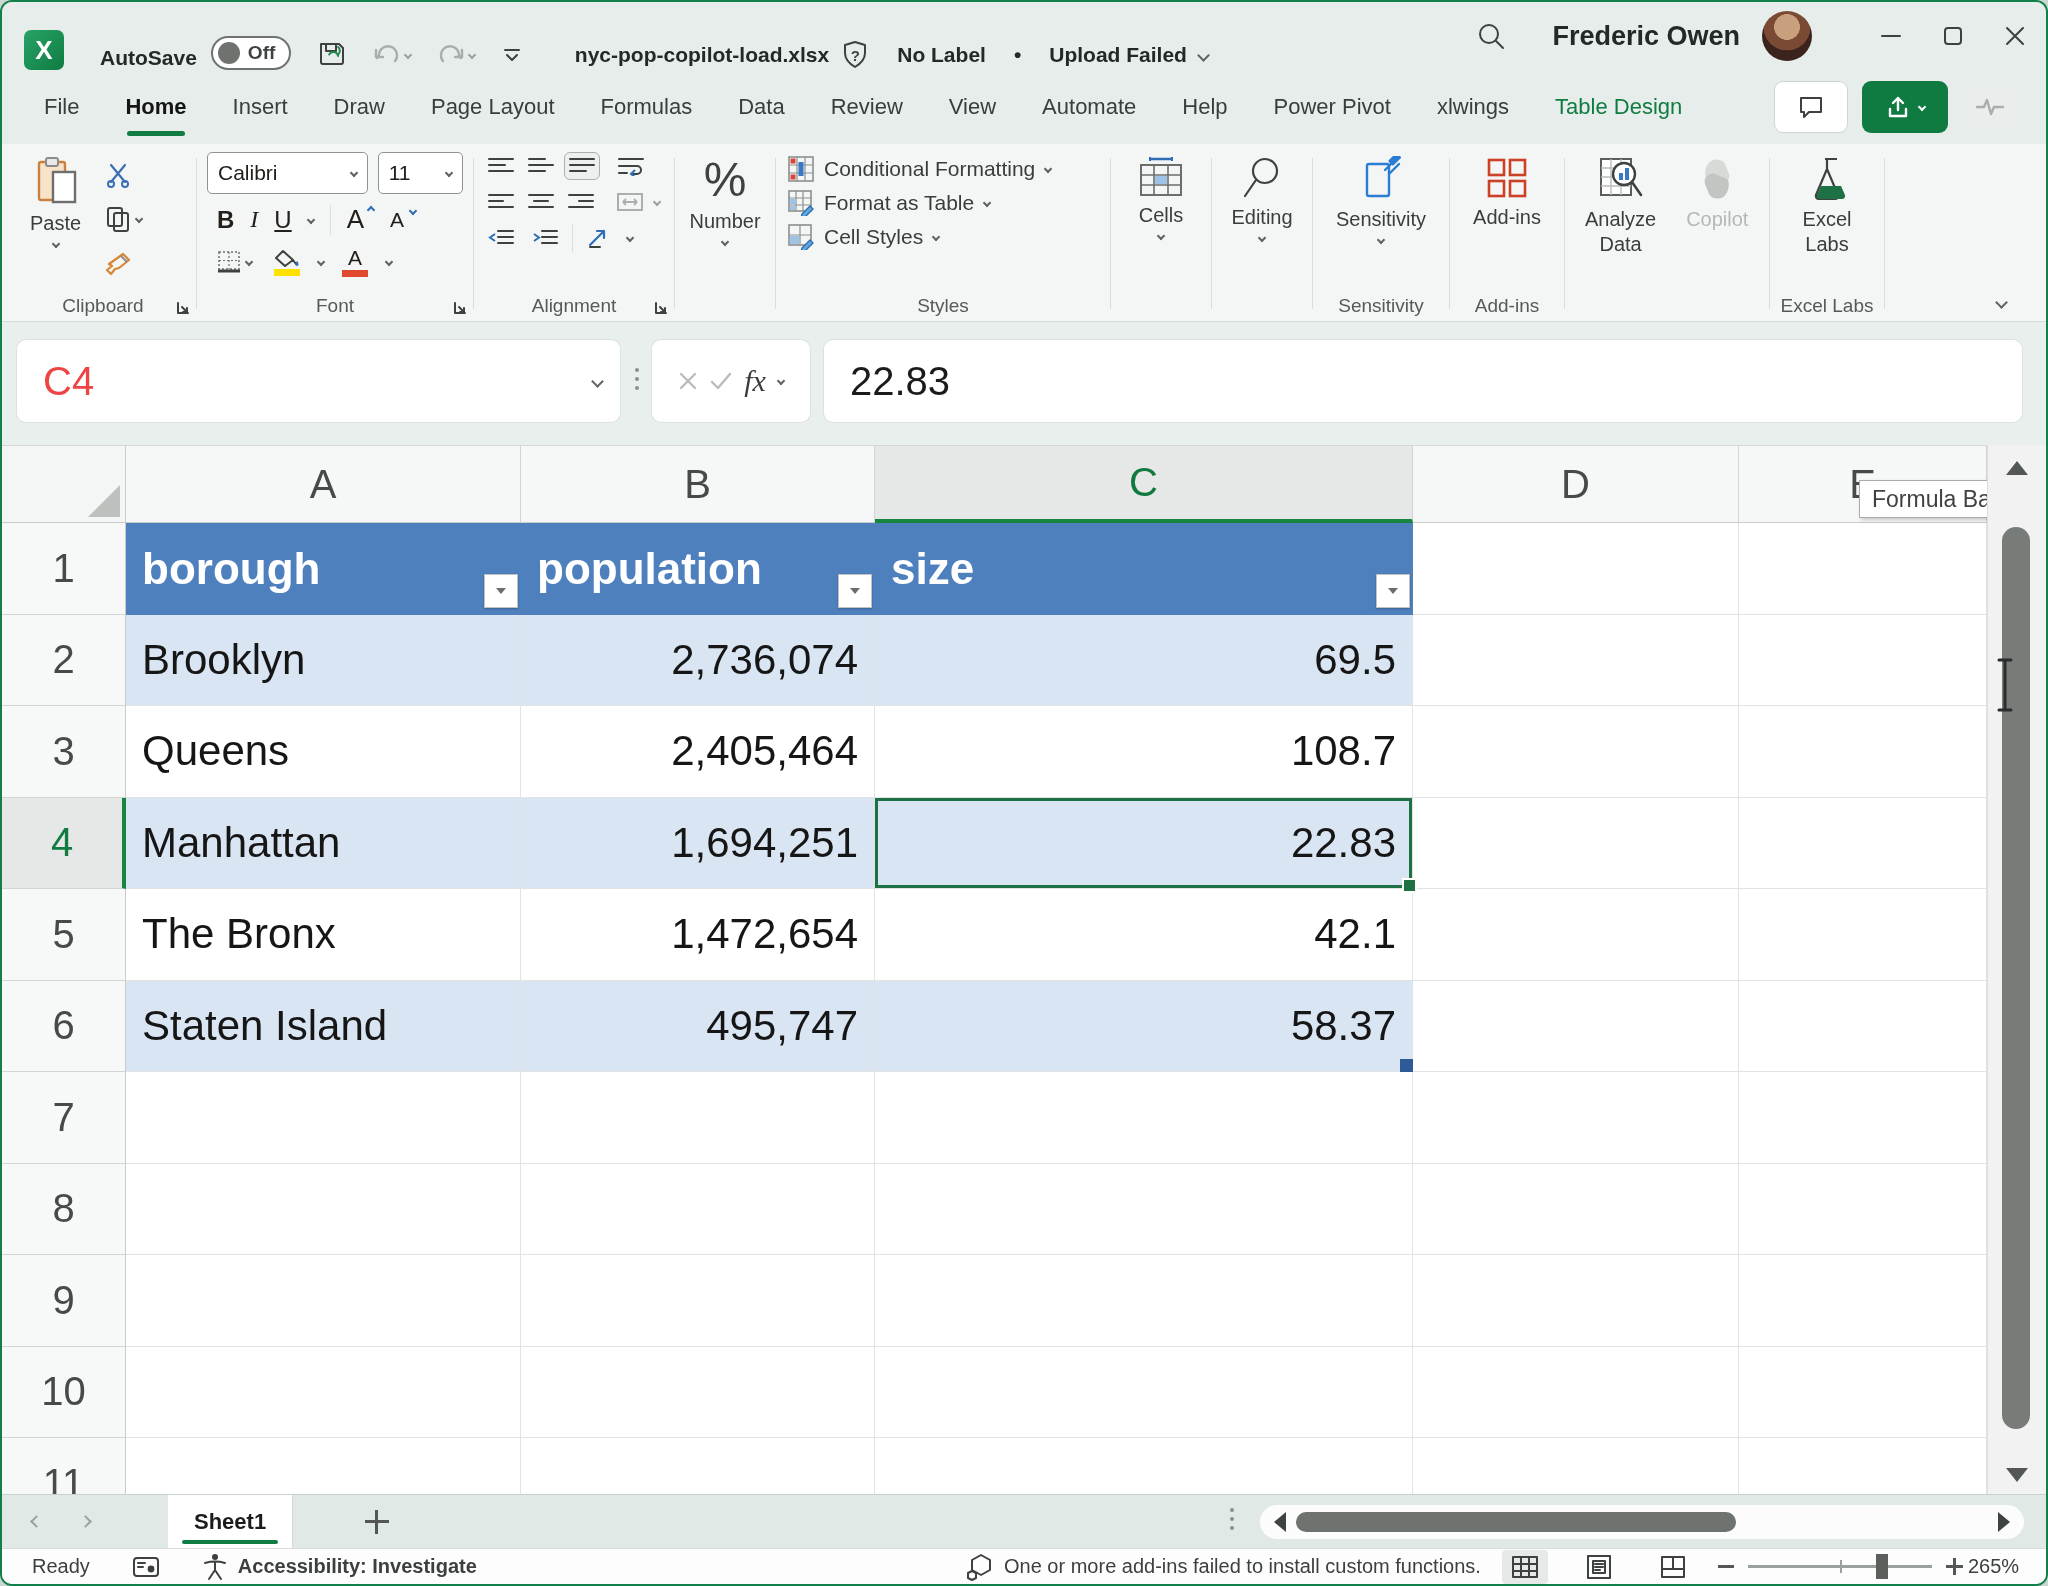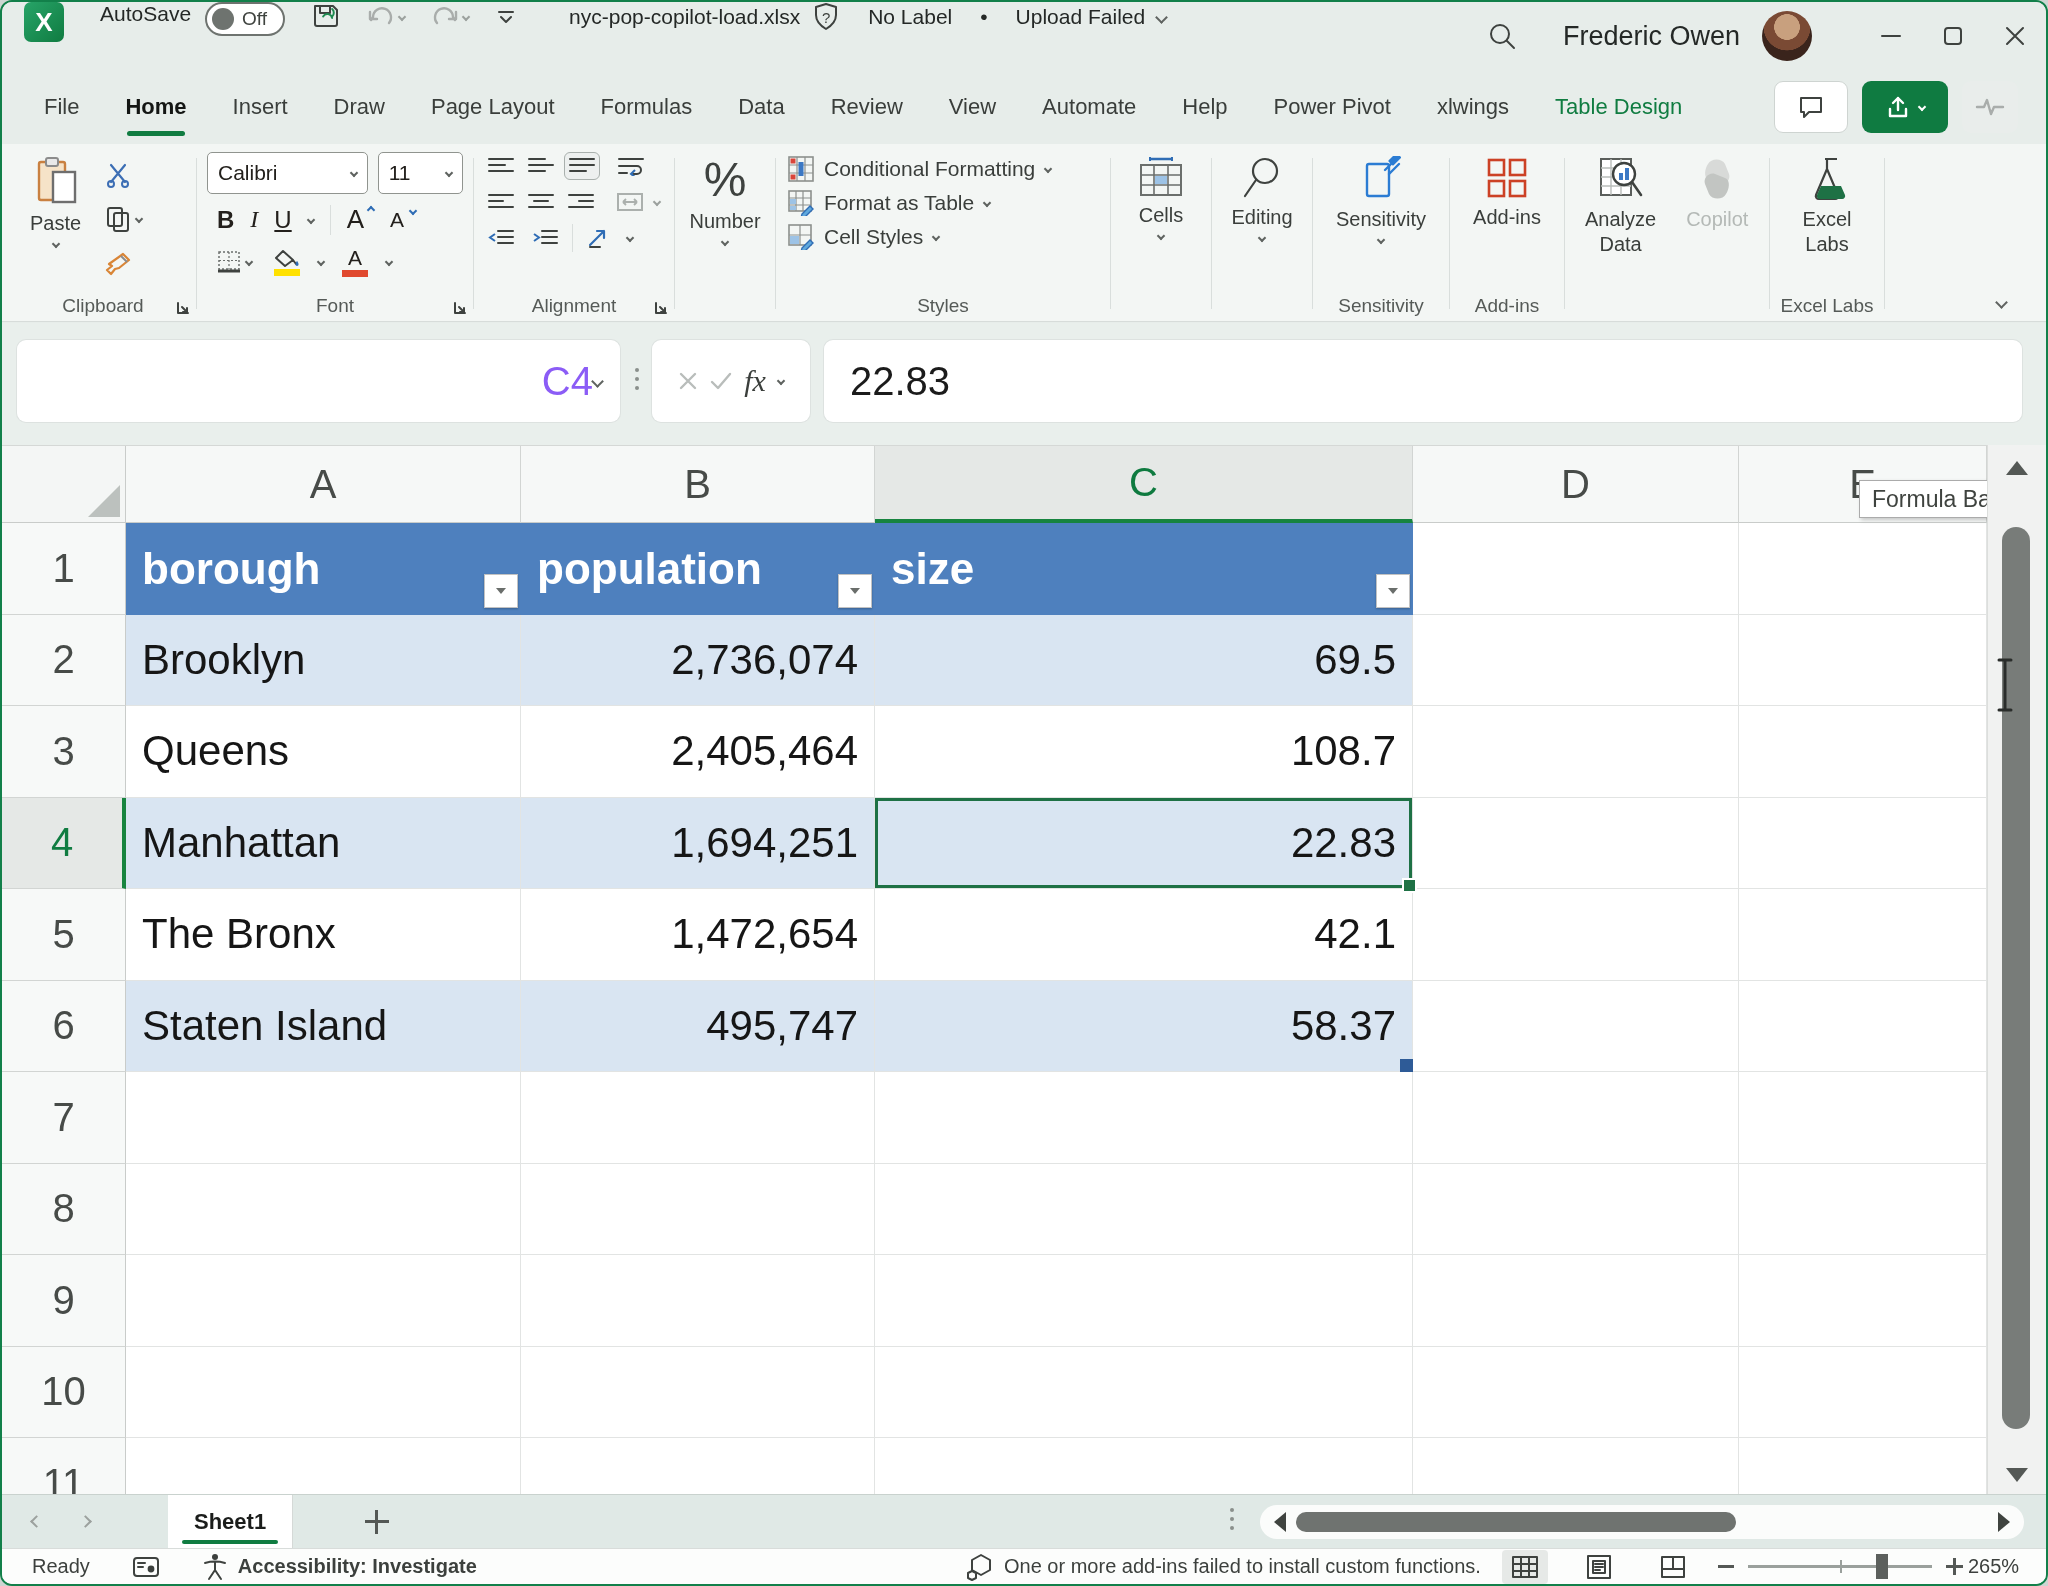--- a/index.html
+++ b/index.html
@@ -9,21 +9,21 @@
     border-radius:12px;overflow:hidden;background:#E7EDEA;}
   svg{display:block;}
   .ic{stroke:#3E423F;fill:none;stroke-width:2;stroke-linecap:round;stroke-linejoin:round;}
   .cv{display:inline-block;width:9px;height:9px;border-right:2px solid #5F6360;border-bottom:2px solid #5F6360;transform:rotate(45deg);flex:none;}
   .cv.s{width:6px;height:6px;}
   .cv.up{transform:rotate(-135deg);} .cv.left{transform:rotate(135deg);} .cv.right{transform:rotate(-45deg);}
   .cv.gray{border-color:#9CA19E;}
   .tri-d{width:0;height:0;border-left:6px solid transparent;border-right:6px solid transparent;border-top:7px solid #4E524F;}
 
   
-  .titlebar{position:absolute;top:0;left:0;right:0;height:68px;display:flex;align-items:flex-start;background:#E7EDEA;}
+  .titlebar{position:absolute;top:0;left:0;right:0;height:68px;display:flex;align-items:flex-end;background:#E7EDEA;font-weight:bold;}
   .excel-logo{width:40px;height:40px;margin-left:22px;border-radius:7px;background:linear-gradient(135deg,#27A468,#107C41);position:relative;flex:none;}
   .excel-logo::after{content:"X";position:absolute;inset:0;color:#fff;font-weight:bold;font-size:26px;display:flex;align-items:center;justify-content:center;}
   .ttxt{font-size:21px;color:#242826;margin-left:16px;}
   .autosave{margin-left:36px;}
   .toggle{margin-left:14px;width:80px;height:34px;border:2px solid #6E736F;border-radius:18px;background:#fff;display:flex;align-items:center;flex:none;}
   .knob{width:22px;height:22px;border-radius:50%;background:#6E736F;margin-left:5px;flex:none;}
   .toggle span{font-size:19px;color:#3F433F;margin-left:8px;}
   .qat{display:flex;align-items:center;gap:26px;margin-left:26px;}
   .qbtn{display:flex;align-items:center;gap:4px;}
   .title-main{display:flex;align-items:center;margin-left:36px;gap:12px;}
@@ -63,21 +63,21 @@
   .colorbar{width:26px;height:7px;margin-top:2px;}
   .alnbox{padding:4px;border-radius:6px;display:flex;align-items:center;justify-content:center;}
   .alnbox.sel{background:#EDF0EF;border:1px solid #A9B0AD;}
   .styles-row{display:flex;align-items:center;gap:10px;padding:4px 2px;font-size:21px;color:#3A3E3B;white-space:nowrap;}
   .collapse-ribbon{position:absolute;right:40px;bottom:14px;}
 
   
   .frow{position:absolute;top:321px;left:0;right:0;height:122px;background:#E9EFEC;}
   .fbox{position:absolute;top:17px;height:82px;background:#fff;border-radius:9px;box-shadow:0 0 0 1px #DDE2E0;display:flex;align-items:center;}
   .namebox{left:15px;width:603px;padding:0 18px 0 26px;}
-  .namebox .val{font-size:40px;color:#8b5cf6;flex:1;text-align:right;}
+  .namebox .val{font-size:40px;color:#ef4444;flex:1;}
   .fxbox{left:650px;width:158px;justify-content:center;gap:12px;}
   .valbox{left:822px;width:1198px;padding-left:26px;font-size:40px;color:#1B1B1B;}
   .vdots{width:4px;height:4px;border-radius:50%;background:#8A8F8C;box-shadow:0 9px 0 #8A8F8C,0 18px 0 #8A8F8C;position:absolute;left:633px;top:45px;}
   .fxtext{font-family:"Liberation Serif","DejaVu Serif",serif;font-style:italic;font-size:30px;color:#3B3F3C;}
   .ibeam{position:absolute;left:1990px;top:334px;z-index:40;}
 
   
   .grid{position:absolute;top:443px;left:0;width:1985px;height:1049px;background:#fff;overflow:hidden;border-top:1px solid #D5D8D6;}
   .ghdr{display:flex;height:77px;}
   .corner{width:124px;height:77px;background:#F4F6F5;border-right:1px solid #C9CCCA;border-bottom:1px solid #C9CCCA;position:relative;flex:none;}

